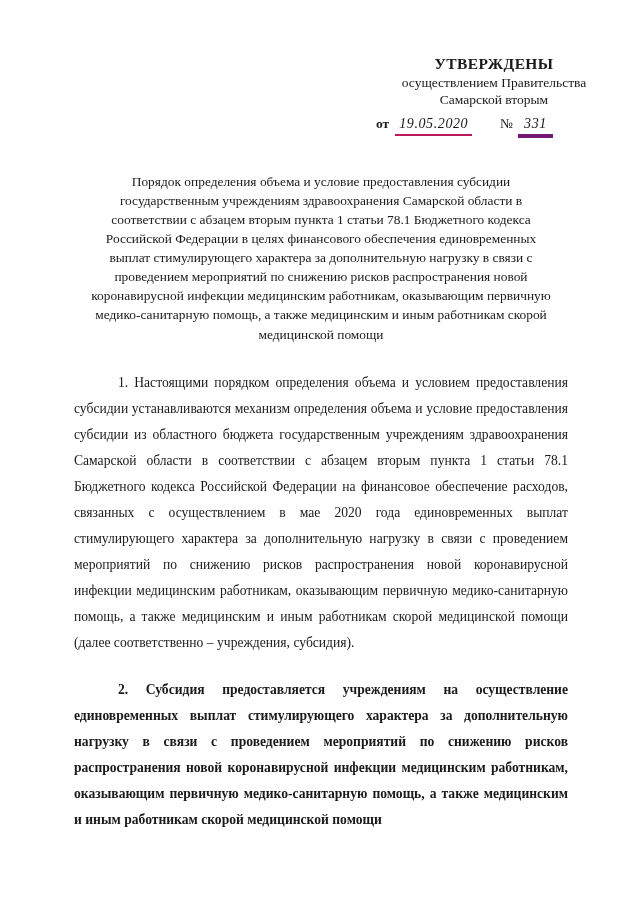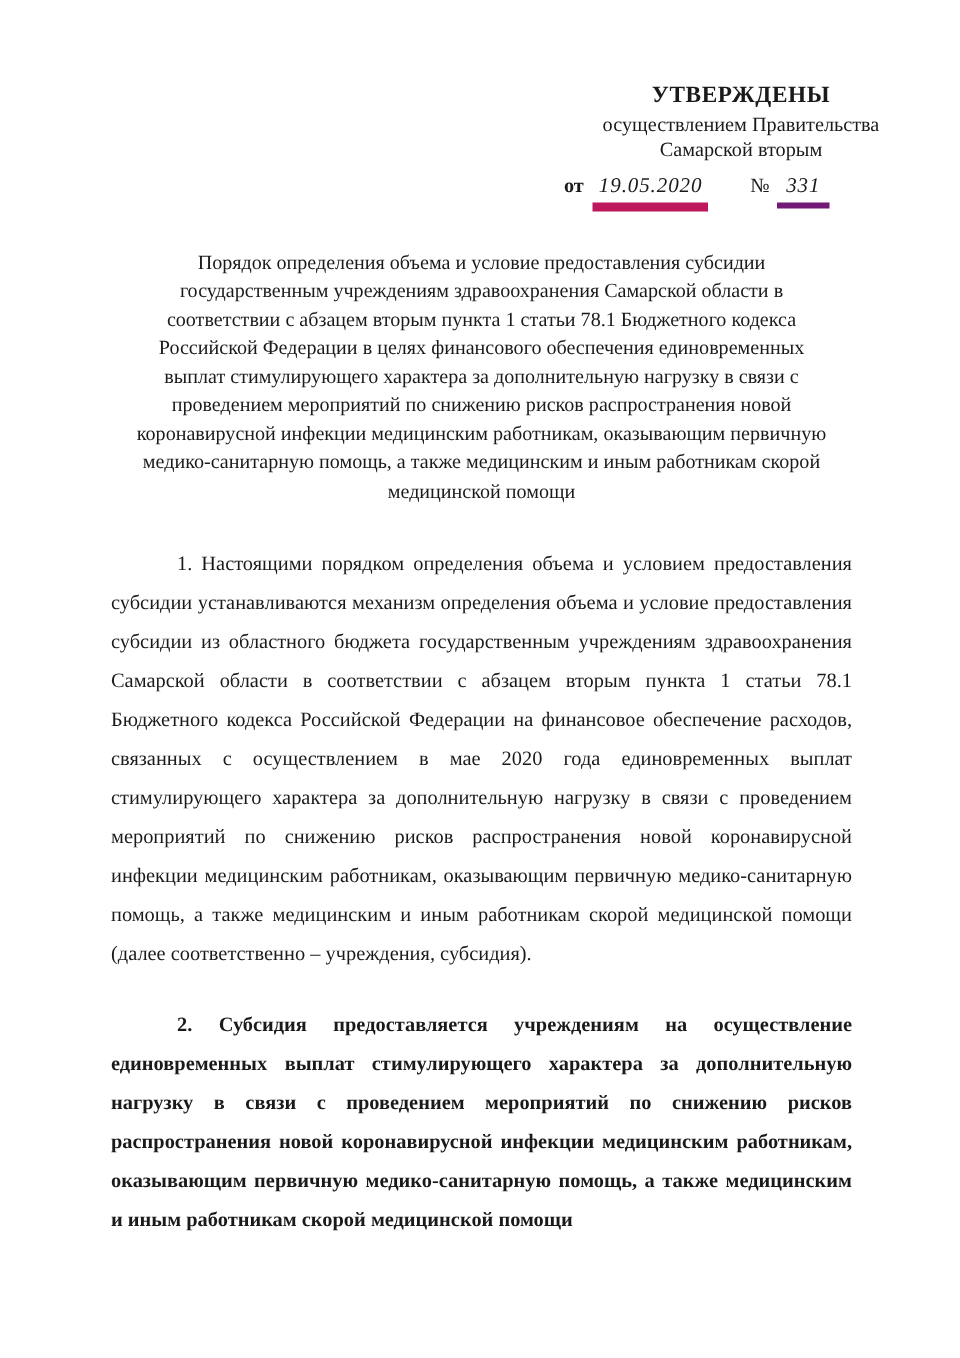--- a/index.html
+++ b/index.html
@@ -47,39 +47,39 @@
     align-items: baseline;
     justify-content: flex-start;
     font-size: 13.5px;
     padding-left: 12px;
   }
   .lbl-ot { margin-right: 6px; font-weight: bold; }
   .date-val {
     font-family: "Liberation Serif", serif;
     font-style: italic;
     font-size: 14px;
-    border-bottom: 6px solid #be185d;
+    border-bottom: 2px solid #be185d;
     padding: 0 4px 1px 4px;
     letter-spacing: 0.6px;
   }
   .lbl-no {
     margin-left: 28px;
     margin-right: 5px;
   }
   .num-val {
     font-style: italic;
     font-size: 14px;
     border-bottom: 4px solid #701a75;
     padding: 0 6px 1px 6px;
     letter-spacing: 0.6px;
   }
 
   
   .doc-heading {
-    margin-top: 24px;
+    margin-top: 34px;
     text-align: center;
     font-size: 13.4px;
     line-height: 1.42;
     padding: 0 14px;
   }
 
   
   .body-text {
     margin-top: 26px;
   }

